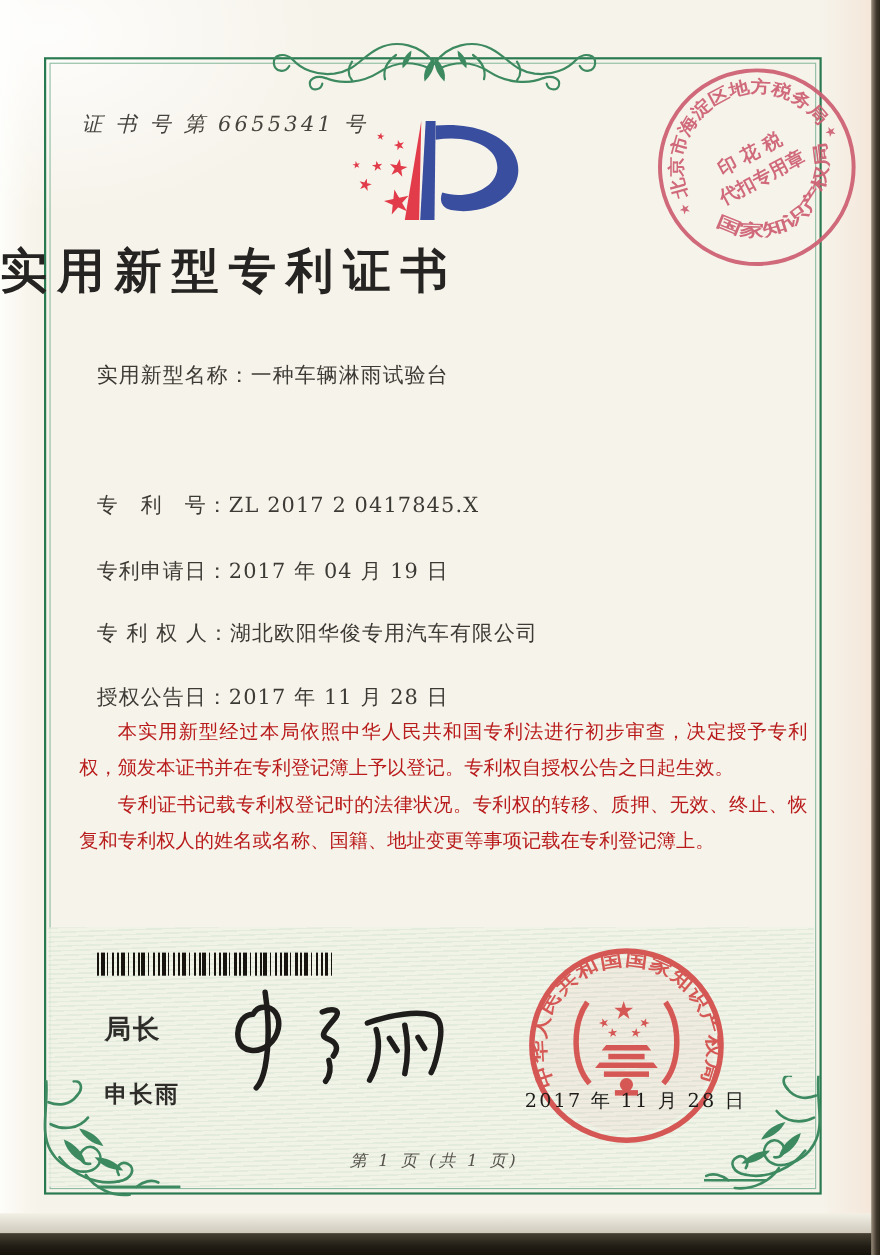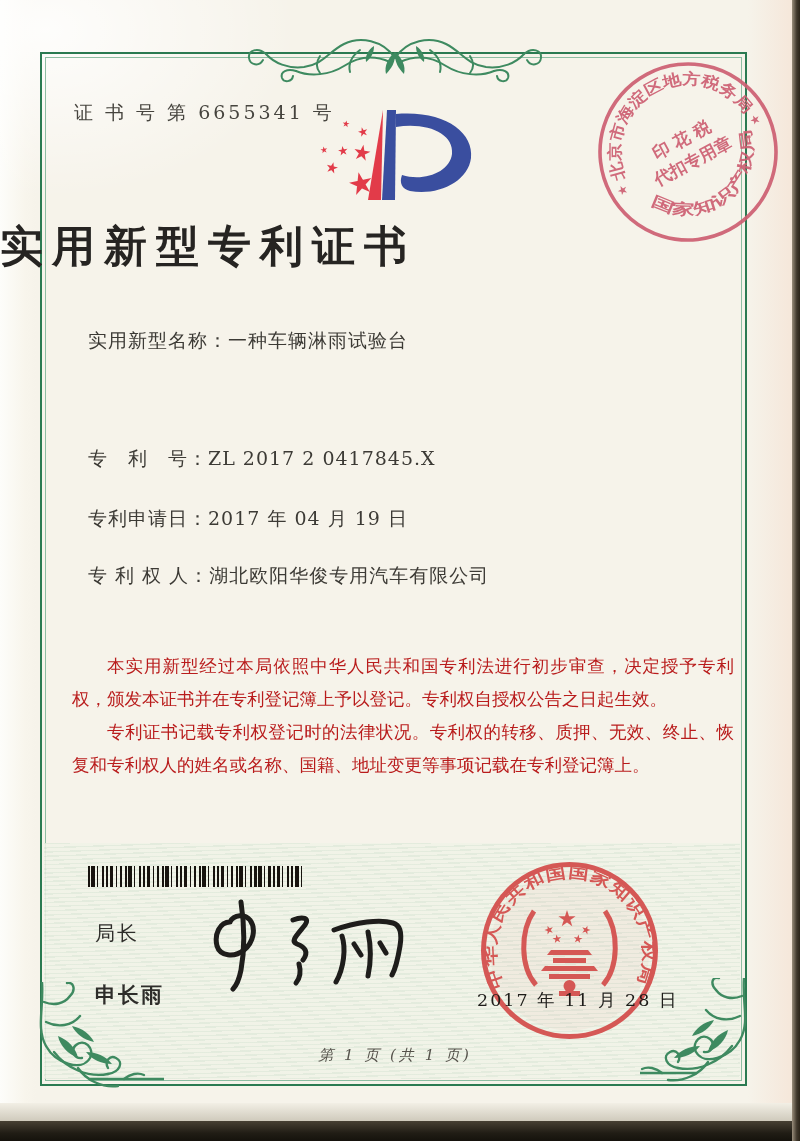--- a/index.html
+++ b/index.html
@@ -29,40 +29,40 @@
     border:1.5px solid #8dbda2;}
   
   .guilloche{position:absolute;left:44px;top:843px;width:696px;height:236px;z-index:2;
     background:repeating-linear-gradient(178deg,#e0eadb 0 1.4px,#f0f3e7 1.4px 4.2px);
     opacity:.85;}
   
   .flourish-top{position:absolute;left:240px;top:28px;width:310px;height:58px;z-index:3;}
   .flourish-bl{position:absolute;left:24px;top:982px;width:140px;height:118px;z-index:3;}
   .flourish-br{position:absolute;left:640px;top:978px;width:122px;height:116px;z-index:3;}
   
-  .cert-no{position:absolute;left:74px;top:100px;font-size:19px;letter-spacing:3px;color:#46443e;z-index:4;}
+  .cert-no{position:absolute;left:74px;top:100px;font-size:19px;letter-spacing:3px;color:#46443e;z-index:4;font-style:italic;}
   .logo{position:absolute;left:316px;top:104px;width:190px;height:112px;z-index:4;}
   .title{position:absolute;left:0;top:218px;width:800px;
     font-size:43px;font-weight:700;letter-spacing:9px;color:#262422;z-index:4;}
   .tax-seal{position:absolute;left:592px;top:56px;width:192px;height:192px;z-index:6;opacity:.92;}
   
   .field-row{position:absolute;left:88px;font-size:19px;letter-spacing:1px;color:#3c3a35;z-index:4;white-space:nowrap;}
   .f0{top:328px}.f1{top:386px}.f2{top:446px}.f3{top:506px}.f4{top:563px}.f5{top:621px}
   
   .body-text{position:absolute;left:72px;top:650px;width:662px;z-index:4;
     font-size:17.5px;line-height:33px;text-align:justify;color:#b91c1c;}
   .body-text p{margin:0;text-indent:2em;}
   
   .barcode{position:absolute;left:88px;top:866px;width:214px;height:21px;z-index:4;
     background:repeating-linear-gradient(90deg,
       #17130e 0 2px,transparent 2px 3.5px,
       #17130e 3.5px 7px,transparent 7px 9.5px,
       #17130e 9.5px 10.5px,transparent 10.5px 14px,
       #17130e 14px 16px,transparent 16px 18.5px);}
-  .issuer-title{position:absolute;left:95px;top:920px;font-size:20px;font-weight:400;
+  .issuer-title{position:absolute;left:95px;top:920px;font-size:24px;font-weight:700;
     font-family:"Liberation Sans","DejaVu Sans",sans-serif;color:#2e2d2a;z-index:4;letter-spacing:2px;}
   .issuer-name{position:absolute;left:95px;top:953px;font-size:21px;font-weight:600;
     font-family:"Liberation Sans","DejaVu Sans",sans-serif;color:#2e2d2a;z-index:4;letter-spacing:2px;margin-top:28px;}
   .signature{position:absolute;left:196px;top:886px;width:216px;height:106px;z-index:5;}
   .gov-seal{position:absolute;left:472px;top:853px;width:195px;height:195px;z-index:5;opacity:.95;}
   .seal-date{position:absolute;left:477px;top:988px;width:190px;text-align:center;
     font-size:17.5px;letter-spacing:2px;color:#1d1c19;z-index:6;white-space:nowrap;}
   .footer{position:absolute;left:0;top:1046px;width:790px;text-align:center;
     font-size:15px;letter-spacing:3px;color:#55524b;z-index:4;font-style:italic;}
 </style>
@@ -184,20 +184,21 @@
       <text x="165" y="103" font-size="12">★</text>
     </g>
   </svg>
 
   <div class="title">实用新型专利证书</div>
 
   <div class="field-row f0"><span>实用新型名称：</span><span>一种车辆淋雨试验台</span></div>
   <div class="field-row f2"><span>专　利　号：</span><span>ZL 2017 2 0417845.X</span></div>
   <div class="field-row f3"><span>专利申请日：</span><span>2017 年 04 月 19 日</span></div>
   <div class="field-row f4"><span>专 利 权 人：</span><span>湖北欧阳华俊专用汽车有限公司</span></div>
+  <div class="field-row f5"><span>授权公告日：</span><span>2017 年 11 月 28 日</span></div>
 
   <div class="body-text">
     <p>本实用新型经过本局依照中华人民共和国专利法进行初步审查，决定授予专利权，颁发本证书并在专利登记簿上予以登记。专利权自授权公告之日起生效。</p>
     <p>专利证书记载专利权登记时的法律状况。专利权的转移、质押、无效、终止、恢复和专利权人的姓名或名称、国籍、地址变更等事项记载在专利登记簿上。</p>
   </div>
 
   <div class="barcode"></div>
 
   <div class="issuer-title">局长</div>
   <div class="issuer-name">申长雨</div>

